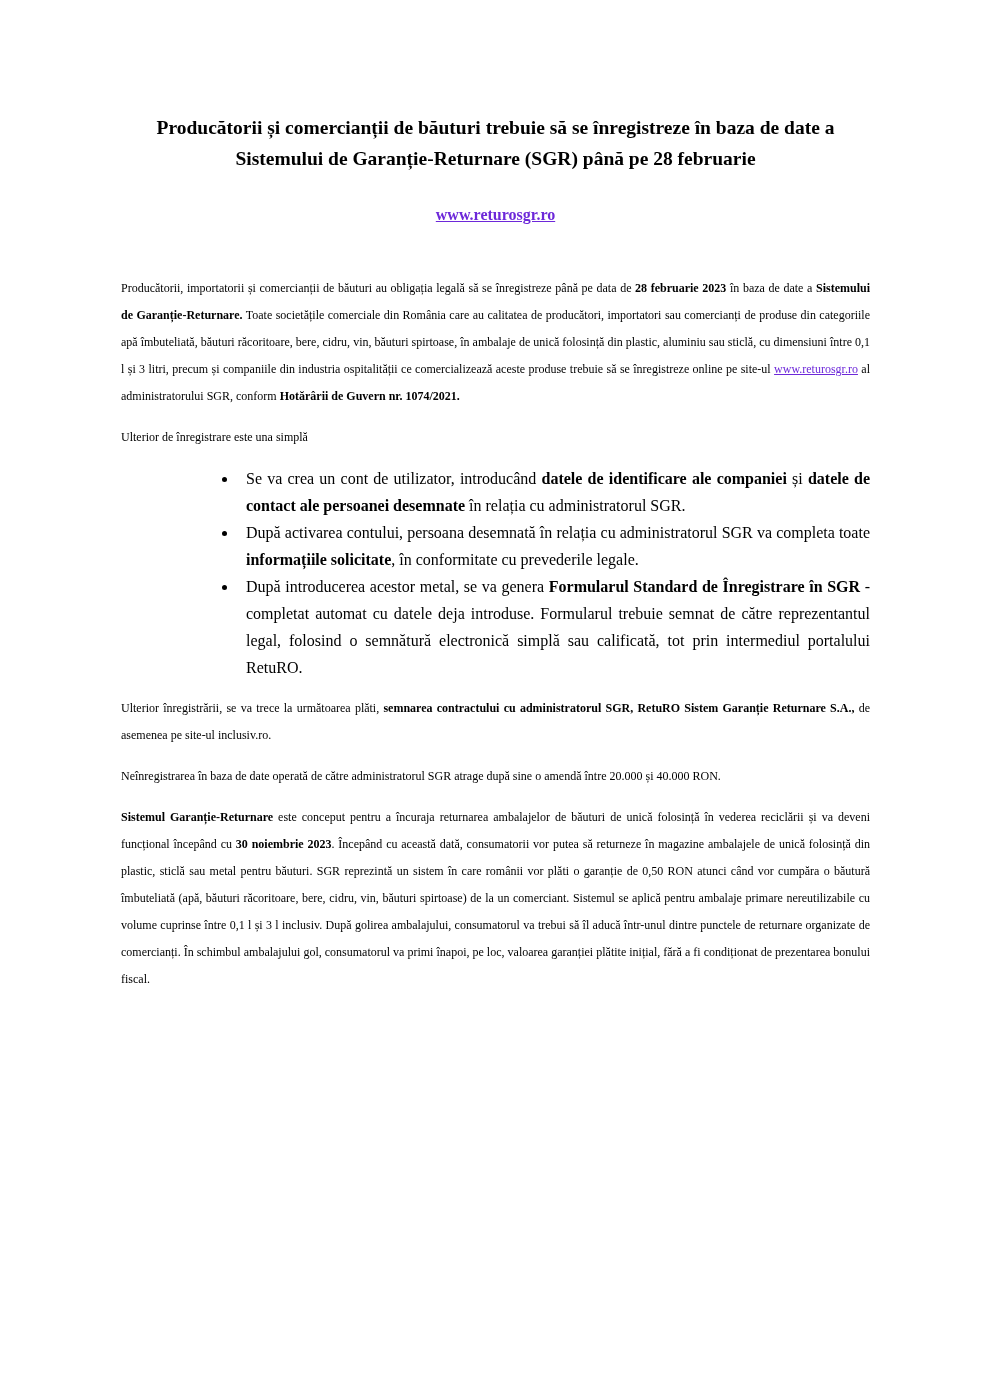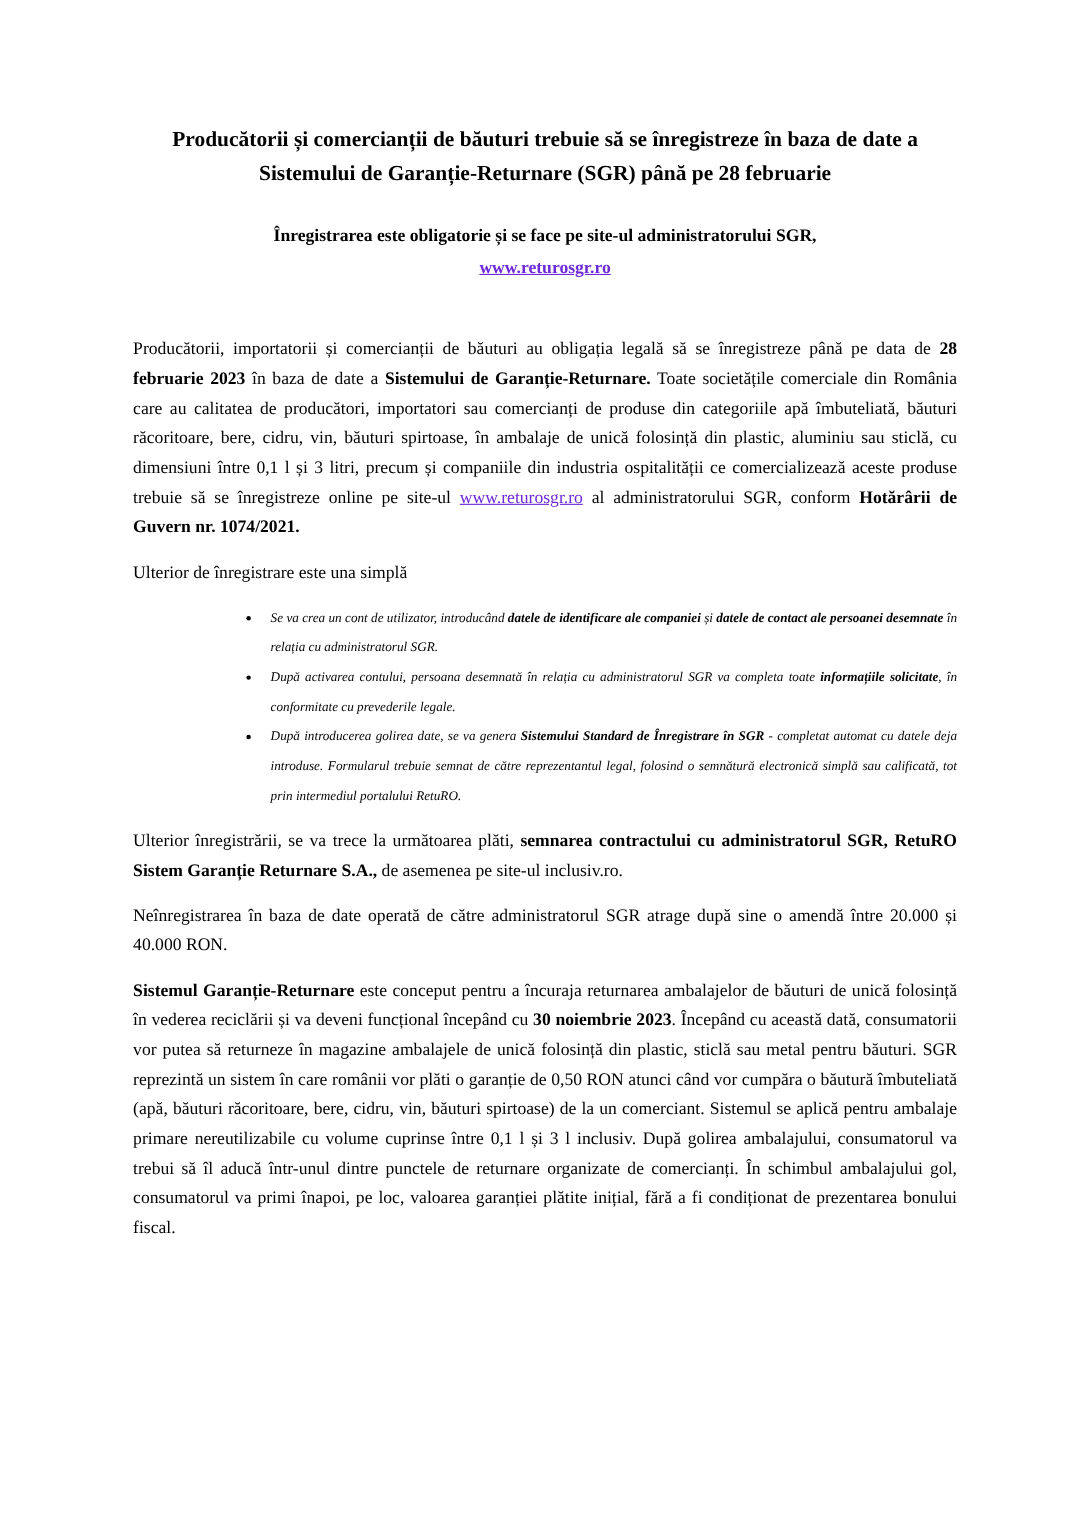--- a/index.html
+++ b/index.html
@@ -41,59 +41,57 @@
     line-height: 29px;
     font-weight: bold;
     text-align: center;
   }
   a.doc-link, a.doc-link:visited {
     color: #6d28d9;
     text-decoration: underline;
   }
   p.body-par {
     margin: 0 0 14px 0;
-    font-size: 16px;
+    font-size: 12px;
     line-height: 27px;
     text-align: justify;
   }
   .b { font-weight: bold; }
   ul.doc-bullets {
     margin: 6px 0 14px 0;
     padding-left: 117px;
     list-style: disc outside;
   }
   ul.doc-bullets li {
-    font-size: 12px;
+    font-size: 16px;
     line-height: 27px;
     text-align: justify;
     padding-left: 8px;
-    font-style: italic;
   }
 </style>
 </head>
 <body>
 
 <div class="page">
 
   <h1 class="doc-title">Producătorii și comercianții de băuturi trebuie să se înregistreze în baza de date a Sistemului de Garanție-Returnare (SGR) până pe 28 februarie</h1>
 
-  <div class="doc-subtitle">Înregistrarea este obligatorie și se face pe site-ul administratorului SGR,</div>
 
   <div class="doc-subtitle-linkline">
     <a class="doc-link" href="#">www.returosgr.ro</a>
   </div>
 
   <p class="body-par"><span>Producătorii, importatorii și comercianții de băuturi au obligația legală să se înregistreze până pe data de </span><span class="b">28 februarie 2023</span><span> în baza de date a </span><span class="b">Sistemului de Garanție-Returnare.</span><span> Toate societățile comerciale din România care au calitatea de producători, importatori sau comercianți de produse din categoriile apă îmbuteliată, băuturi răcoritoare, bere, cidru, vin, băuturi spirtoase, în ambalaje de unică folosință din plastic, aluminiu sau sticlă, cu dimensiuni între 0,1 l și 3 litri, precum și companiile din industria ospitalității ce comercializează aceste produse trebuie să se înregistreze online pe site-ul </span><a href="#" class="doc-link">www.returosgr.ro</a><span> al administratorului SGR, conform </span><span class="b">Hotărârii de Guvern nr. 1074/2021.</span></p>
 
   <p class="body-par"><span>Ulterior de înregistrare este una simplă</span></p>
 
   <ul class="doc-bullets">
     <li><span>Se va crea un cont de utilizator, introducând </span><span class="b">datele de identificare ale companiei</span><span> și </span><span class="b">datele de contact ale persoanei desemnate</span><span> în relația cu administratorul SGR.</span></li>
     <li><span>După activarea contului, persoana desemnată în relația cu administratorul SGR va completa toate </span><span class="b">informațiile solicitate</span><span>, în conformitate cu prevederile legale.</span></li>
-    <li><span>După introducerea golirea date, se va genera </span><span class="b">Sistemului Standard de Înregistrare în SGR</span><span> - completat automat cu datele deja introduse. Formularul trebuie semnat de către reprezentantul legal, folosind o semnătură electronică simplă sau calificată, tot prin intermediul portalului RetuRO.</span></li>
+    <li><span>După introducerea acestor metal, se va genera </span><span class="b">Formularul Standard de Înregistrare în SGR</span><span> - completat automat cu datele deja introduse. Formularul trebuie semnat de către reprezentantul legal, folosind o semnătură electronică simplă sau calificată, tot prin intermediul portalului RetuRO.</span></li>
   </ul>
 
   <p class="body-par"><span>Ulterior înregistrării,  se va trece la următoarea plăti, </span><span class="b">semnarea contractului cu administratorul SGR, RetuRO Sistem Garanție Returnare S.A.,</span><span> de asemenea pe site-ul inclusiv.ro.</span></p>
 
   <p class="body-par"><span>Neînregistrarea în baza de date operată de către administratorul SGR  atrage după sine o amendă între 20.000 și 40.000 RON.</span></p>
 
   <p class="body-par"><span class="b">Sistemul Garanție-Returnare</span><span> este conceput pentru a încuraja returnarea ambalajelor de băuturi de unică folosință în vederea reciclării și va deveni funcțional începând cu </span><span class="b">30 noiembrie 2023</span><span>. Începând cu această dată, consumatorii vor putea să returneze în magazine ambalajele de unică folosință din plastic, sticlă sau metal pentru băuturi. SGR reprezintă un sistem în care românii vor plăti o garanție de 0,50 RON atunci când vor cumpăra o băutură îmbuteliată (apă, băuturi răcoritoare, bere, cidru, vin, băuturi spirtoase) de la un comerciant. Sistemul se aplică pentru ambalaje primare nereutilizabile cu volume cuprinse între 0,1 l și 3 l inclusiv. După golirea ambalajului, consumatorul va trebui să îl aducă într-unul dintre punctele de returnare organizate de comercianți. În schimbul ambalajului gol, consumatorul va primi înapoi, pe loc, valoarea garanției plătite inițial, fără a fi condiționat de prezentarea bonului fiscal.</span></p>
 
 </div>
 

